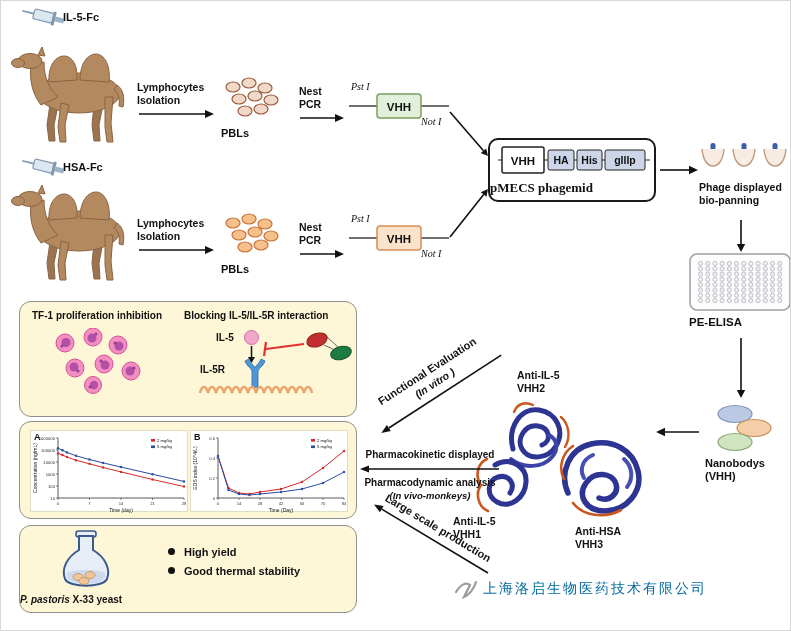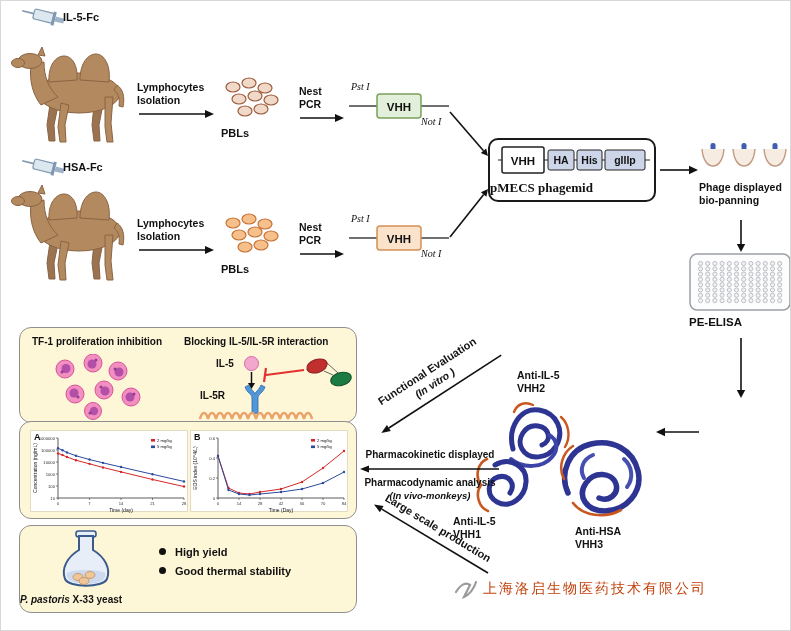--- a/index.html
+++ b/index.html
@@ -14,21 +14,21 @@
   .fs9{font-size:9px}.fs95{font-size:9.5px}.fs10{font-size:10px}.fs105{font-size:10.5px}
   .fs11{font-size:11px}.fs115{font-size:11.5px}.fs13{font-size:13px}
   .lh{line-height:1.2}
   .step{display:flex;flex-direction:column;align-items:flex-start}
   .panel{position:absolute;left:18px;width:338px;background:#fdf6d7;border:1px solid #8f8f8f;border-radius:12px}
   .chartbox{position:absolute;width:158px;height:82px;background:#fff;border:1px solid #e2ddc2}
   .rotgrp{position:absolute;display:flex;flex-direction:column;align-items:center;gap:1px}
   .dot{width:7px;height:7px;border-radius:50%;background:#111;flex:0 0 auto}
   .bulletrow{display:flex;align-items:center;gap:9px;height:19px}
   .wm{display:flex;align-items:flex-start;gap:4px;color:#8f8f8f}
-  .wmtext{font-size:14px;letter-spacing:2px;color:#c2410c;padding-top:3px}
+  .wmtext{font-size:14px;letter-spacing:2px;color:#0369a1;padding-top:3px}
 </style>
 </head>
 <body>
 
 <div id="canvas">
 
   <div class="abs" style="left:20px;top:6px;transform:rotate(14deg)">
     <svg width="44" height="18" viewBox="0 0 44 18">
       <line x1="0" y1="9" x2="12" y2="9" stroke="#7f98b0" stroke-width="1.6"></line>
       <rect x="12" y="4" width="20" height="10" rx="2" fill="#dde7f0" stroke="#7f98b0" stroke-width="1.2"></rect>
@@ -332,20 +332,29 @@
         </g>
     </svg>
     <div class="b fs115" style="margin-top:5px">PE-ELISA</div>
   </div>
 
   <svg class="abs" style="left:733px;top:336px" width="14" height="62">
     <line x1="7" y1="1" x2="7" y2="53" stroke="#111" stroke-width="1.6"></line>
     <polygon points="2.8,53 11.2,53 7,61" fill="#111"></polygon>
   </svg>
 
+  <div class="abs step" style="left:704px;top:402px;width:84px">
+    <svg width="84" height="50" viewBox="0 0 84 50">
+      <ellipse cx="30" cy="11" rx="17" ry="8.5" fill="#bcc9e4" stroke="#8292b8" stroke-width="1.2"></ellipse>
+      <ellipse cx="49" cy="25" rx="17" ry="8.5" fill="#f4cfa9" stroke="#c98f56" stroke-width="1.2"></ellipse>
+      <ellipse cx="30" cy="39" rx="17" ry="8.5" fill="#cfe4bf" stroke="#8aa873" stroke-width="1.2"></ellipse>
+    </svg>
+    <div class="b fs11 lh" style="margin-top:4px">Nanobodys</div>
+    <div class="b fs11 lh">(VHH)</div>
+  </div>
 
   <svg class="abs" style="left:652px;top:424px" width="50" height="14">
     <line x1="46" y1="7" x2="12" y2="7" stroke="#111" stroke-width="1.6"></line>
     <polygon points="12,2.8 12,11.2 3,7" fill="#111"></polygon>
   </svg>
 
   <div class="abs c" style="left:516px;top:368px;width:84px">
     <div class="b fs105 lh">Anti-IL-5</div>
     <div class="b fs105 lh">VHH2</div>
   </div>
@@ -394,21 +403,21 @@
   </div>
 
   <div class="rotgrp" style="left:363px;top:520px;width:142px;transform:rotate(31deg)">
     <div class="b fs11 lh">Large scale production</div>
     <svg width="140" height="10">
       <line x1="136" y1="5" x2="12" y2="5" stroke="#111" stroke-width="1.6"></line>
       <polygon points="12,1.4 12,8.6 3,5" fill="#111"></polygon>
     </svg>
   </div>
 
-  <div class="panel" style="top:326px;height:96px">
+  <div class="panel" style="top:300px;height:116px">
     <div class="abs b fs10" style="left:12px;top:8px">TF-1 proliferation inhibition</div>
     <div class="abs b fs10" style="left:164px;top:8px">Blocking IL-5/IL-5R interaction</div>
 
     <svg class="abs" style="left:28px;top:26px" width="118" height="68" viewBox="0 0 118 68">
       <g>
         <g transform="translate(17,15)">
             <circle r="9" fill="#f28fc0" stroke="#d4539a" stroke-width="1"></circle>
             <circle r="4.5" cx="1" cy="-0.5" fill="#99339b" opacity="0.7"></circle>
             <circle r="1.5" cx="-3" cy="3" fill="#7c2a86" opacity="0.8"></circle>
           </g>
@@ -587,21 +596,21 @@
       <rect x="26" y="1" width="20" height="6" rx="2.5" fill="#eaf0f8" stroke="#3a5a8c" stroke-width="1.6"></rect>
       <path d="M29,6 L29,20 C17,27 11,39 15,49 C19,58 53,58 57,49 C61,39 55,27 43,20 L43,6 Z" fill="#e8eef8" stroke="#3a5a8c" stroke-width="2"></path>
       <path d="M17,43 C23,39 49,39 55,43 C57,48 51,54 36,54 C21,54 15,48 17,43 Z" fill="#ccd9ee"></path>
       <ellipse cx="28" cy="47" rx="5" ry="3.5" fill="#eec69a" stroke="#c08f57" stroke-width="0.8"></ellipse>
       <ellipse cx="40" cy="45" rx="5" ry="3.5" fill="#eec69a" stroke="#c08f57" stroke-width="0.8"></ellipse>
       <ellipse cx="34" cy="51" rx="5" ry="3.5" fill="#eec69a" stroke="#c08f57" stroke-width="0.8"></ellipse>
     </svg>
     <div class="abs c b fs10" style="left:0;top:68px;width:140px">
       <span class="it">P. pastoris</span><span> X-33 yeast</span>
     </div>
-    <div class="abs" style="left:139px;top:16px">
+    <div class="abs" style="left:148px;top:16px">
       <div class="bulletrow">
         <span class="dot"></span>
         <span class="b fs11">High yield</span>
       </div>
       <div class="bulletrow">
         <span class="dot"></span>
         <span class="b fs11">Good thermal stability</span>
       </div>
     </div>
   </div>

